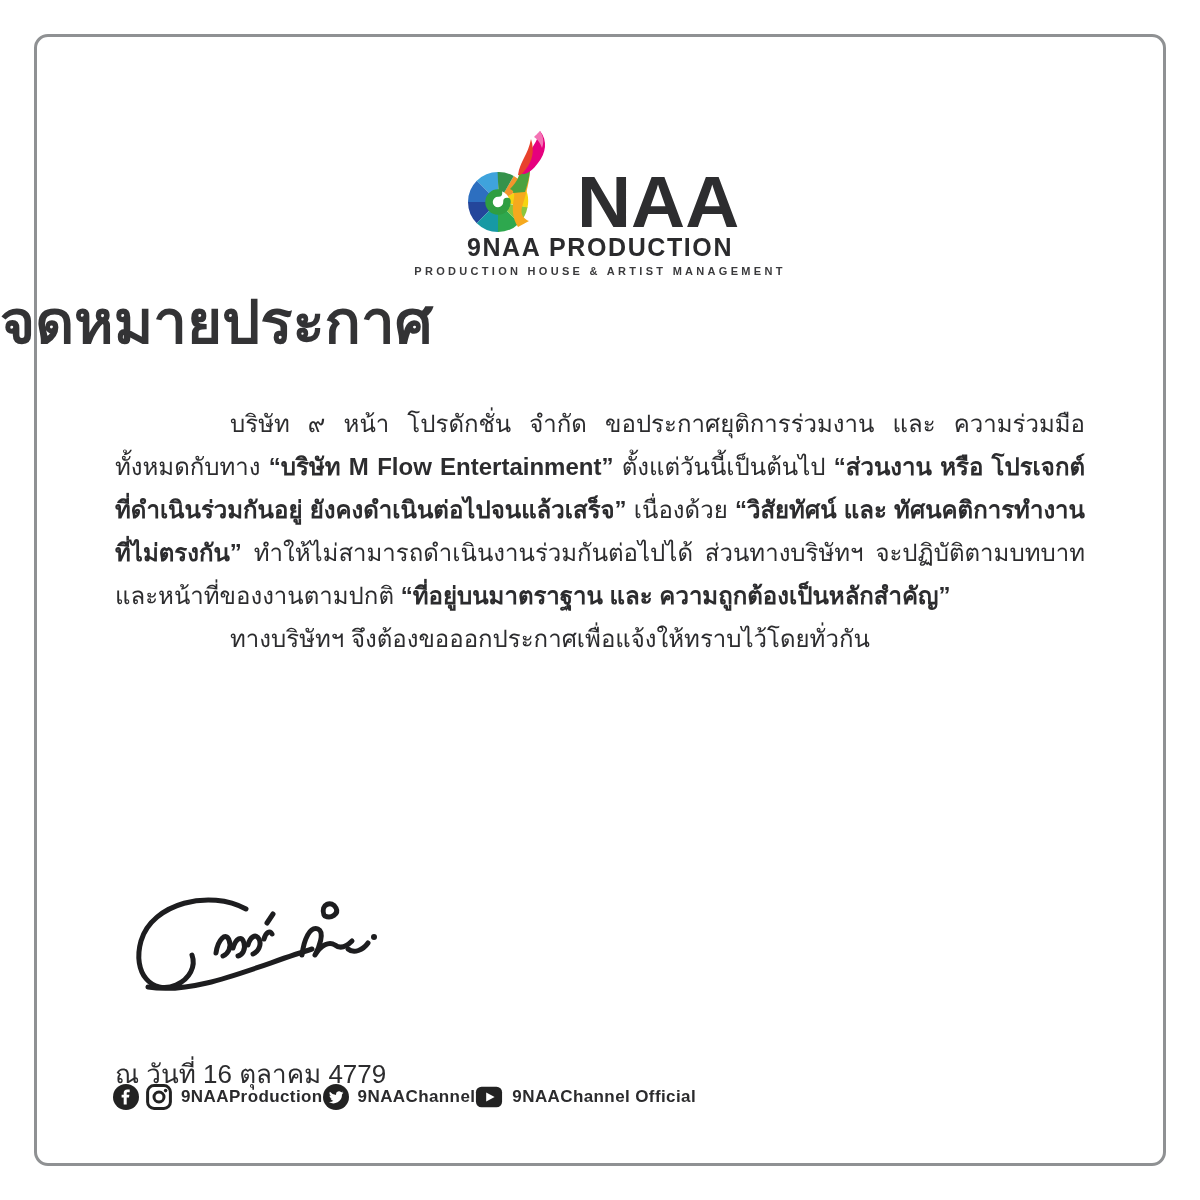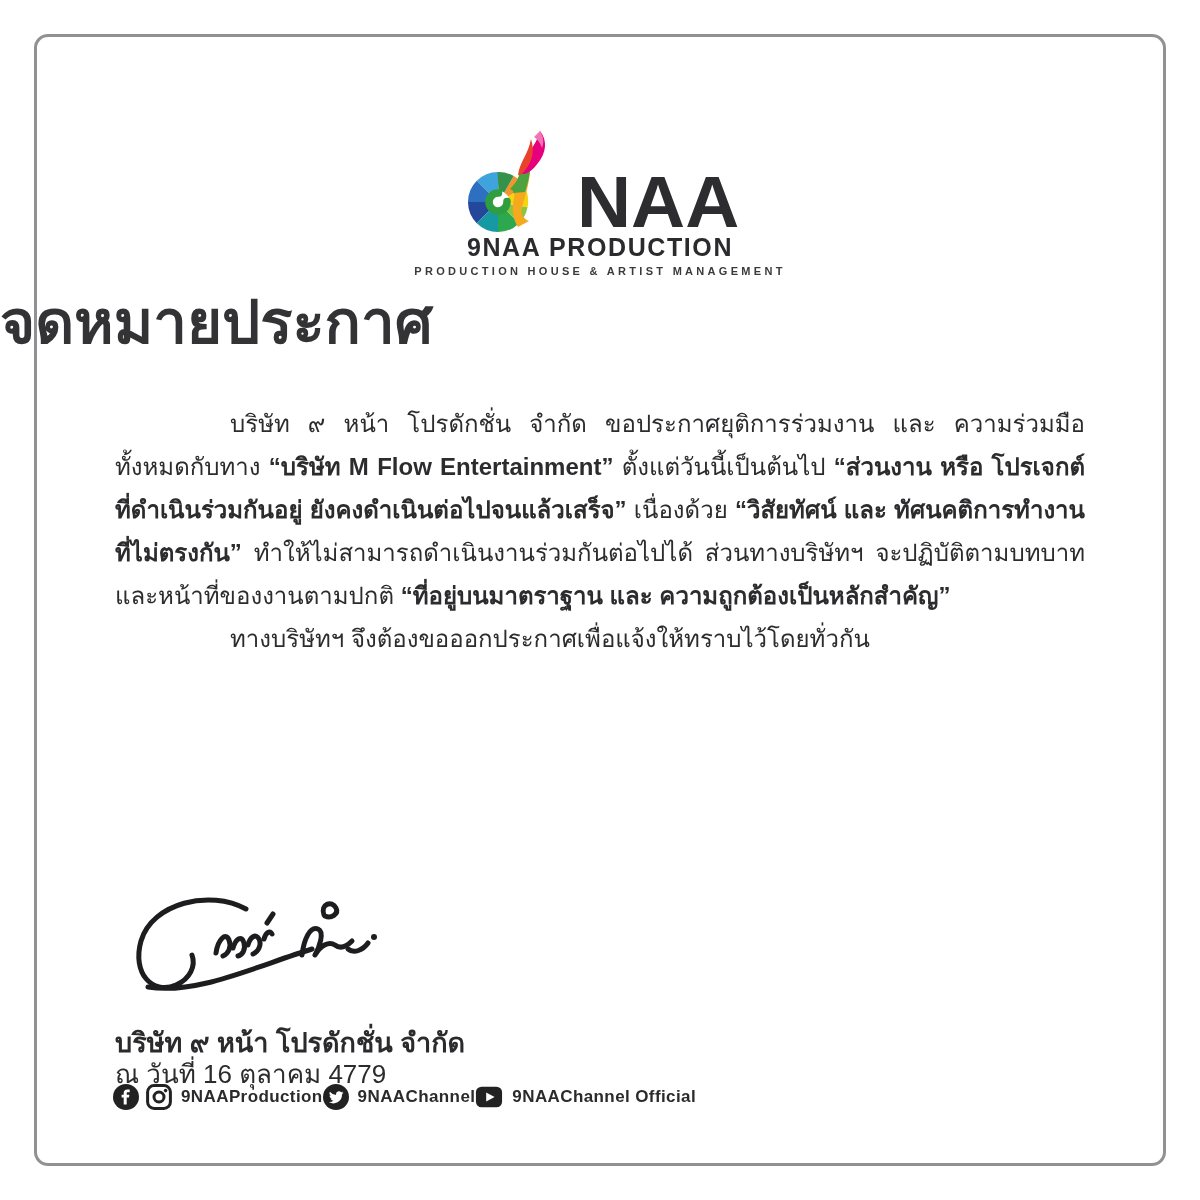--- a/index.html
+++ b/index.html
@@ -101,21 +101,20 @@
         <path d="M141,30 L147,21"></path>
 
         <path d="M198,22 C194,11 206,7 210,15 C213,21 205,26 199,23"></path>
         <path d="M176,62 C178,46 184,33 192,36 C199,39 193,55 189,62 C195,52 203,48 209,52 C214,56 220,54 226,48"></path>
         <path d="M222,56 C228,61 237,57 242,50"></path>
       </g>
       <circle cx="248" cy="44" r="3" fill="#1d1d1f"></circle>
     </svg>
   </div>
 
-  <div class="company">บริษัท ๙ หน้า โปรดักชั่น จำกัด</div>
   <div class="date">ณ วันที่ 16 ตุลาคม 4779</div>
 
   <div class="social">
     <span class="social-item">
       <span class="icons">
         <svg class="icon" width="26" height="26" viewBox="0 0 26 26" aria-hidden="true">
           <circle cx="13" cy="13" r="13" fill="#222"></circle>
           <path d="M14.6 8.3h2.1V5.5h-2.5c-2.2 0-3.5 1.4-3.5 3.6v1.7H8.6v2.8h2.1v7h3v-7h2.3l.4-2.8h-2.7V9.4c0-.8.3-1.1.9-1.1z" fill="#fff"></path>
         </svg>
         <svg class="icon" width="26" height="26" viewBox="0 0 26 26" aria-hidden="true">

